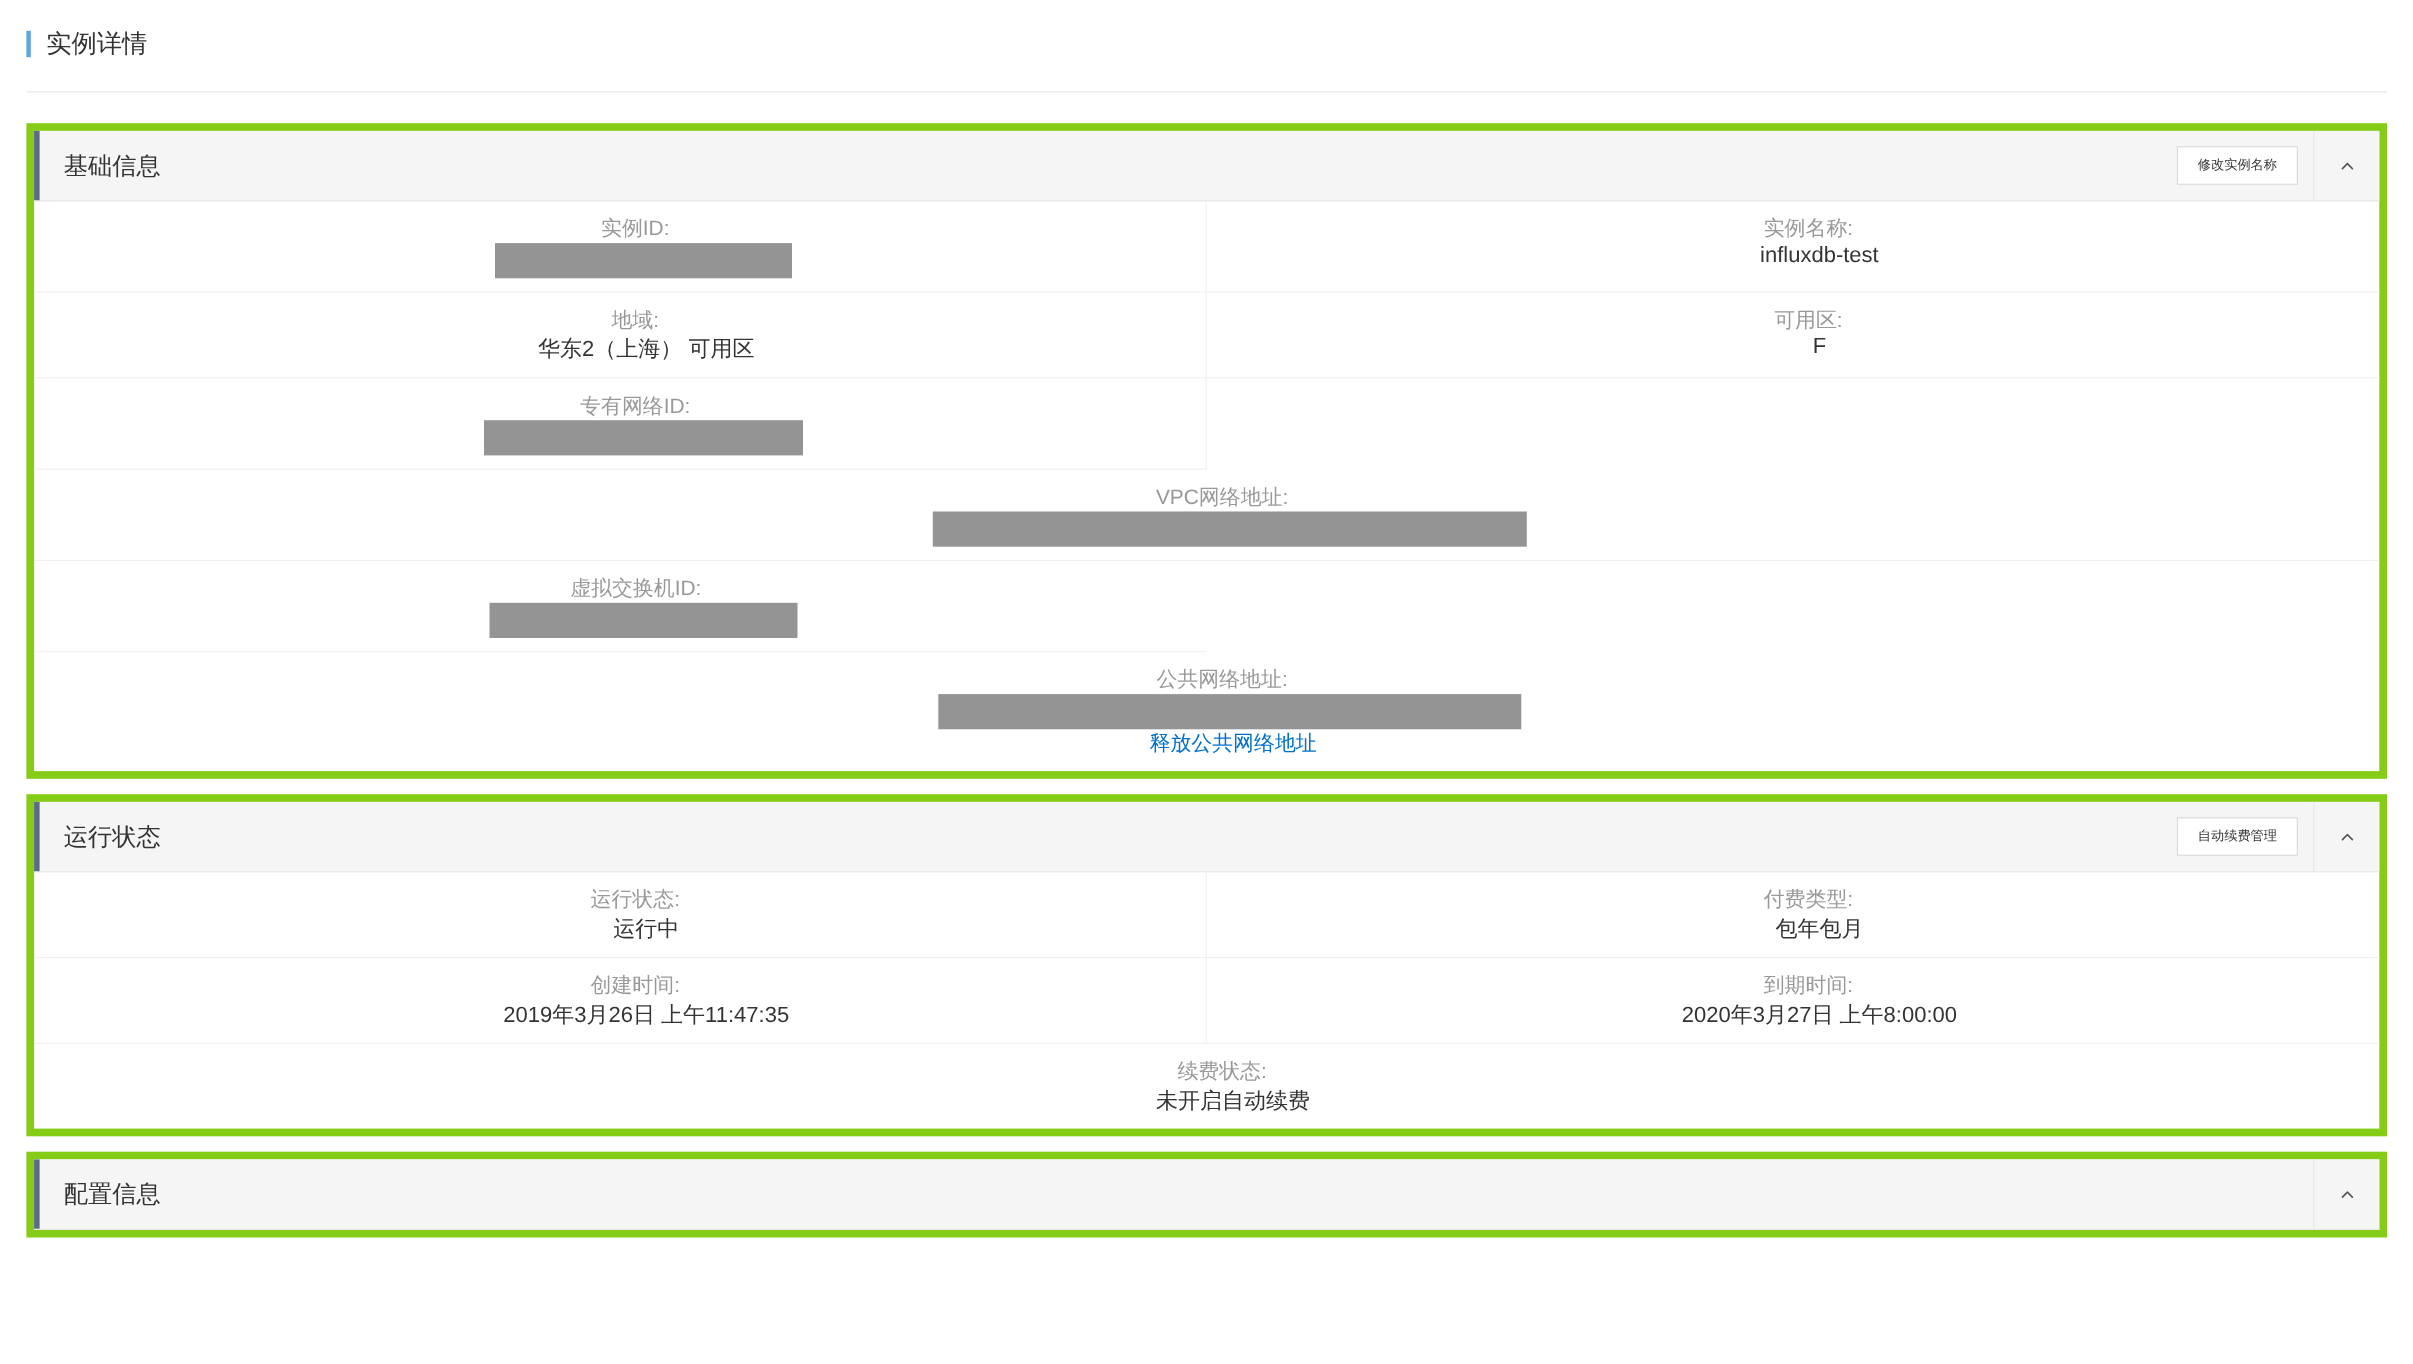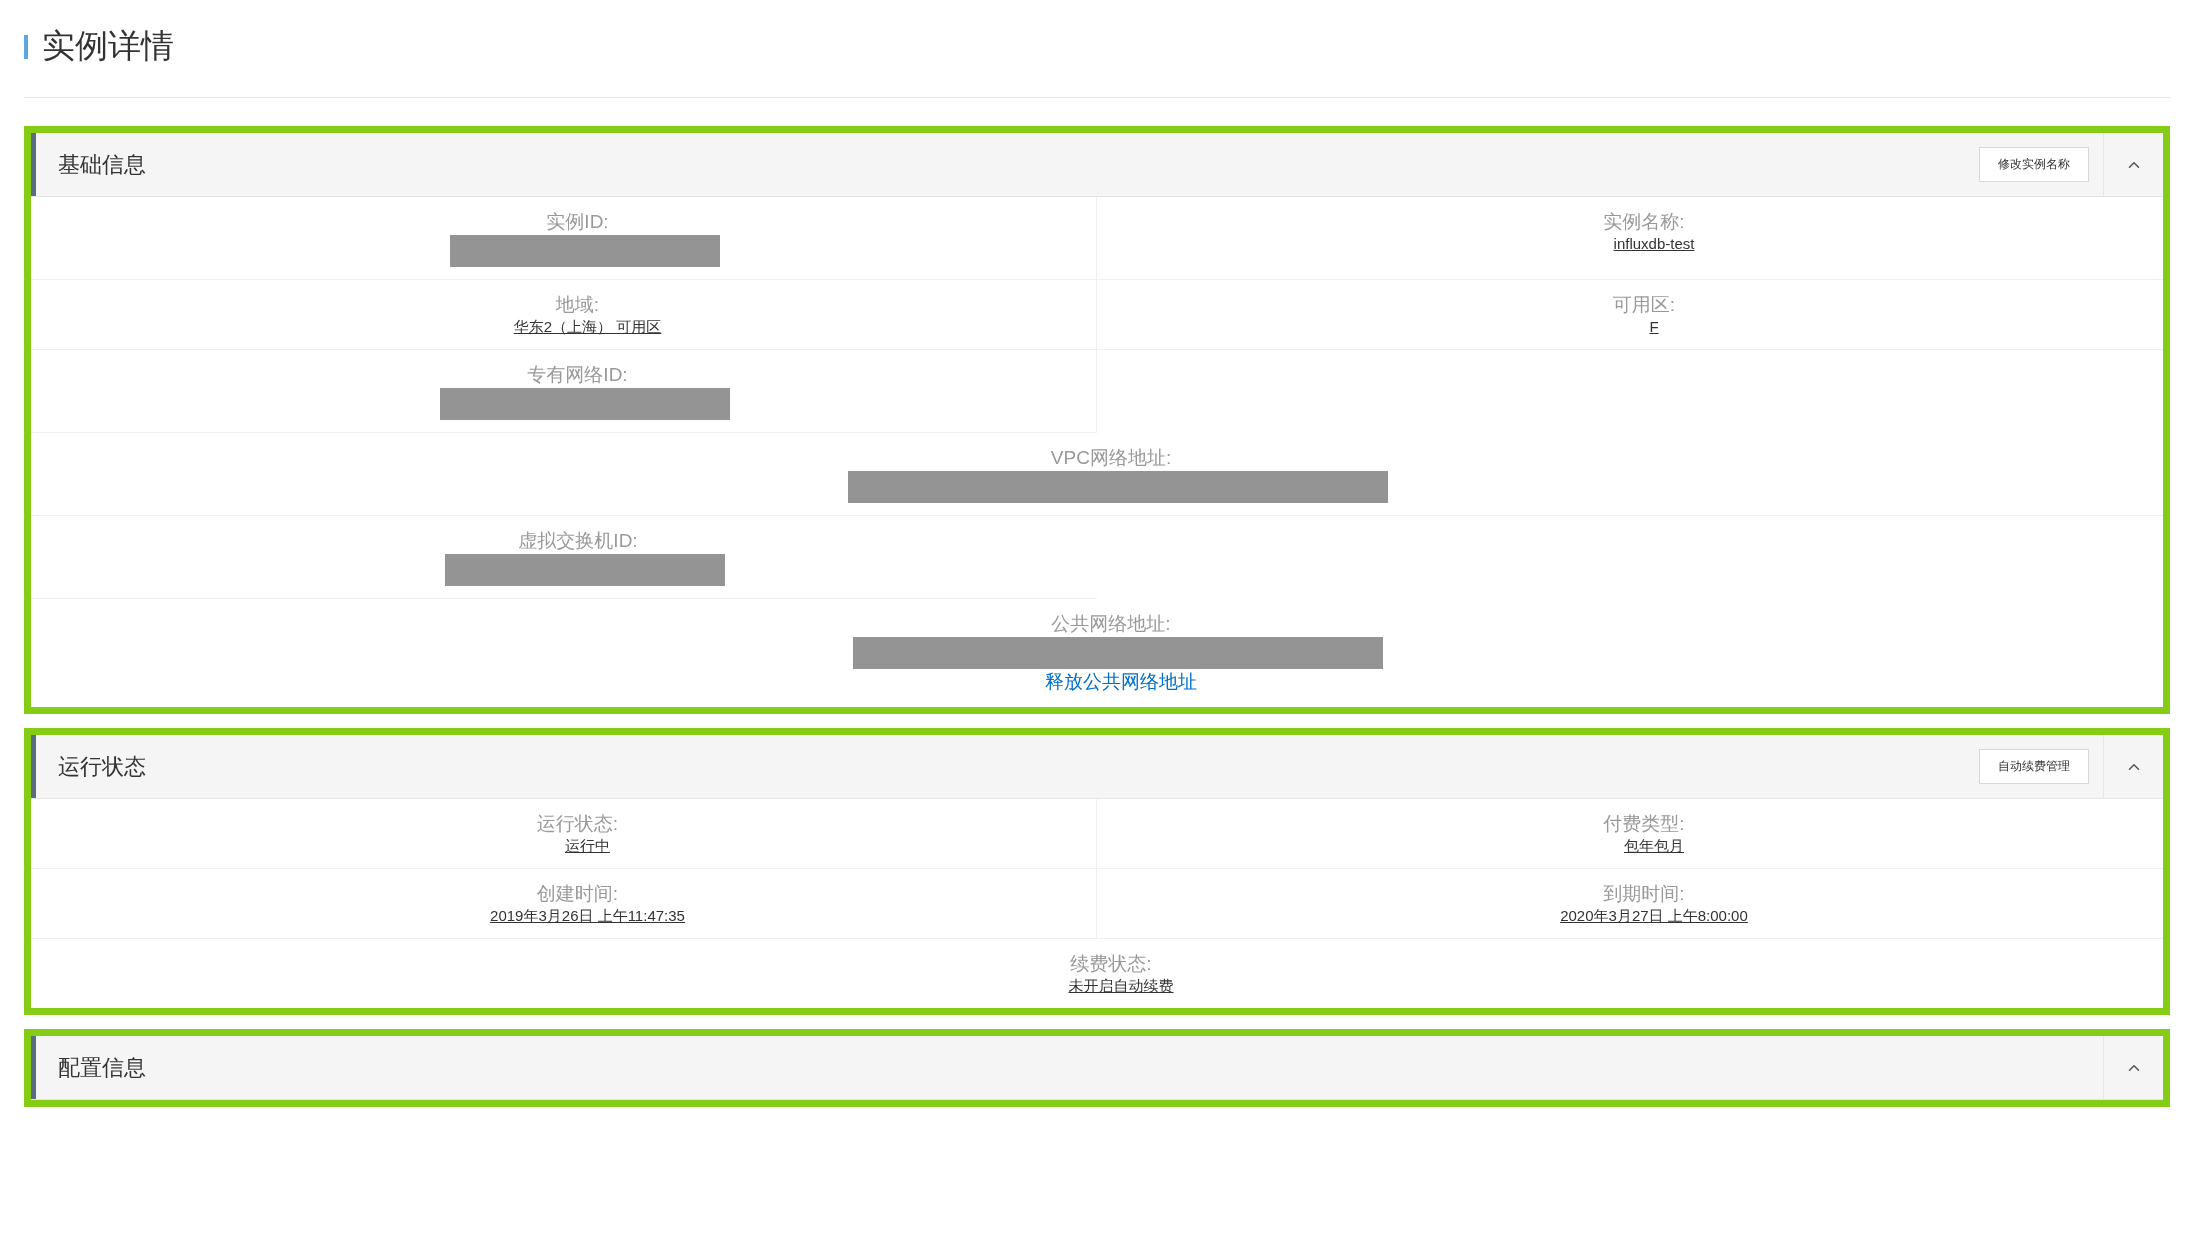--- a/index.html
+++ b/index.html
@@ -19,21 +19,21 @@
     padding-bottom: 28px;
     border-bottom: 1px solid #e6e6e6;
   }
   .page-title-accent {
     width: 4px;
     height: 24px;
     background: #5ea6e0;
     margin-right: 14px;
   }
   .page-title {
-    font-size: 33px;
+    font-size: 23px;
     font-weight: 500;
     color: #333;
   }
   .panel {
     border: 7px solid #84cc16;
     margin-bottom: 14px;
     background: #fff;
   }
   .panel-header {
     display: flex;
@@ -101,23 +101,22 @@
   .col-full {
     width: 100%;
   }
   .label {
     color: #999;
     font-size: 19px;
     white-space: nowrap;
   }
   .value {
     color: #333;
-    font-size: 15px;
+    font-size: 20px;
     margin-left: 20px;
-    text-decoration: underline;
   }
   .redacted {
     display: inline-block;
     background: #949494;
     height: 32px;
     vertical-align: middle;
     margin-left: 14px;
   }
   .redacted.w1 { width: 270px; }
   .redacted.w2 { width: 290px; }

